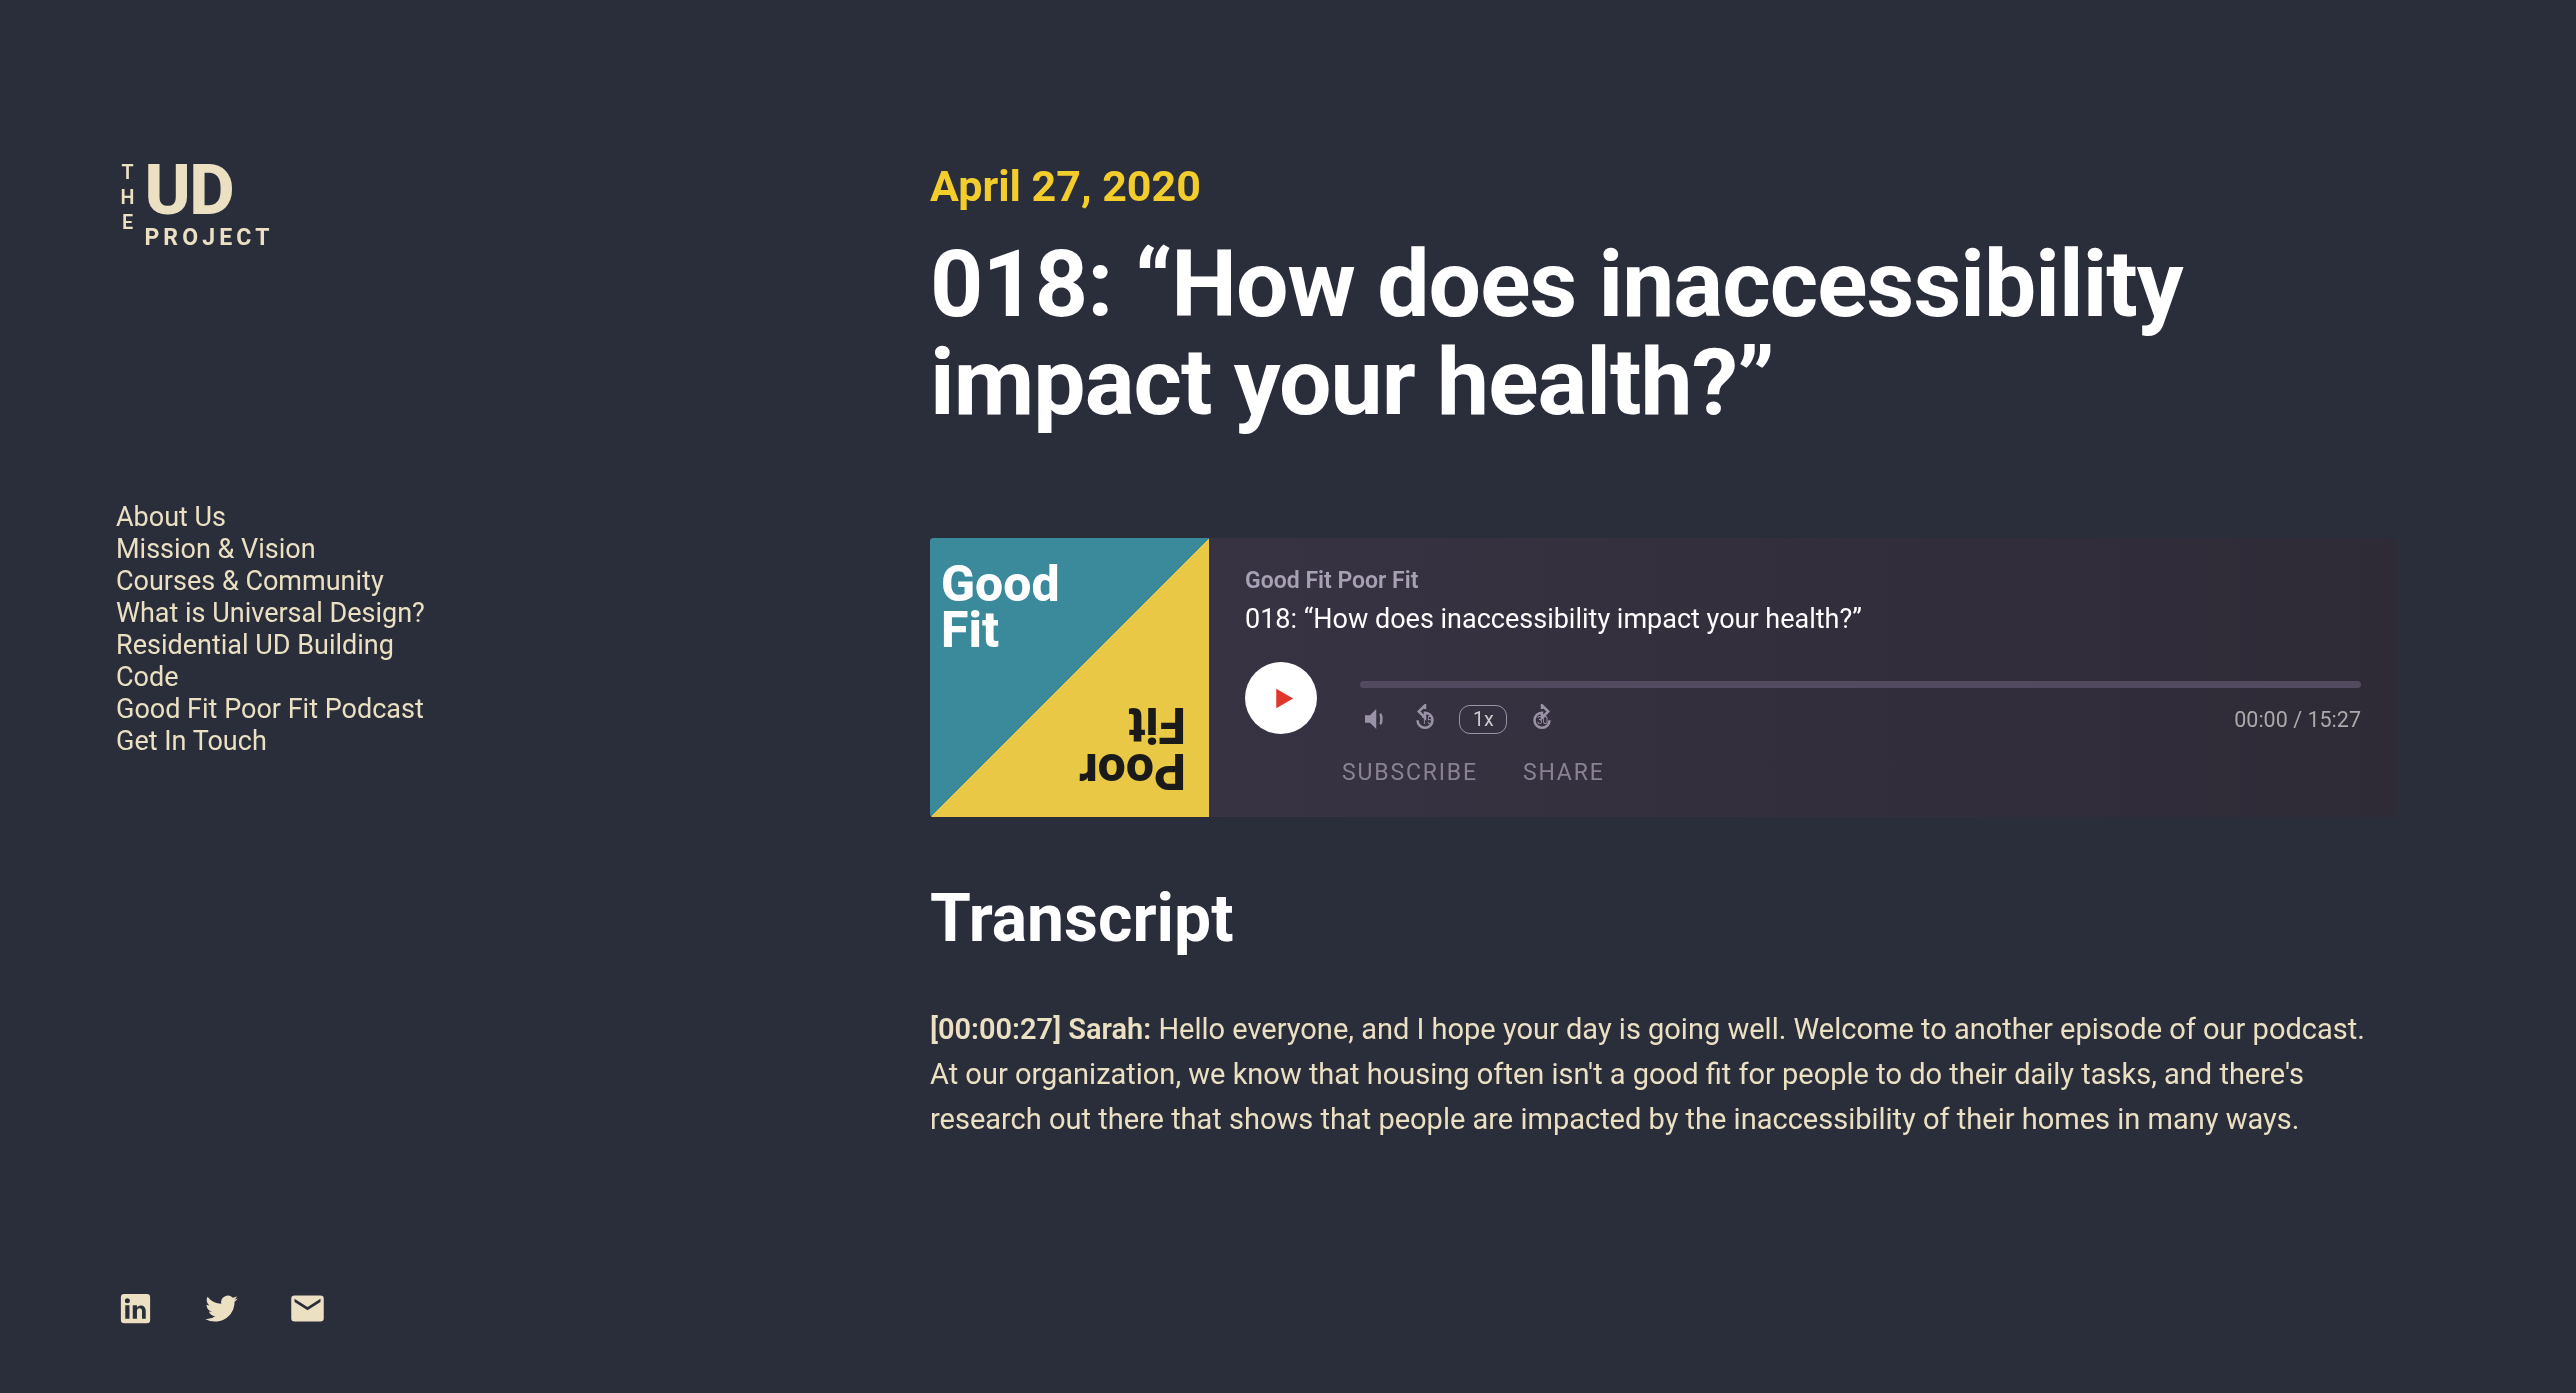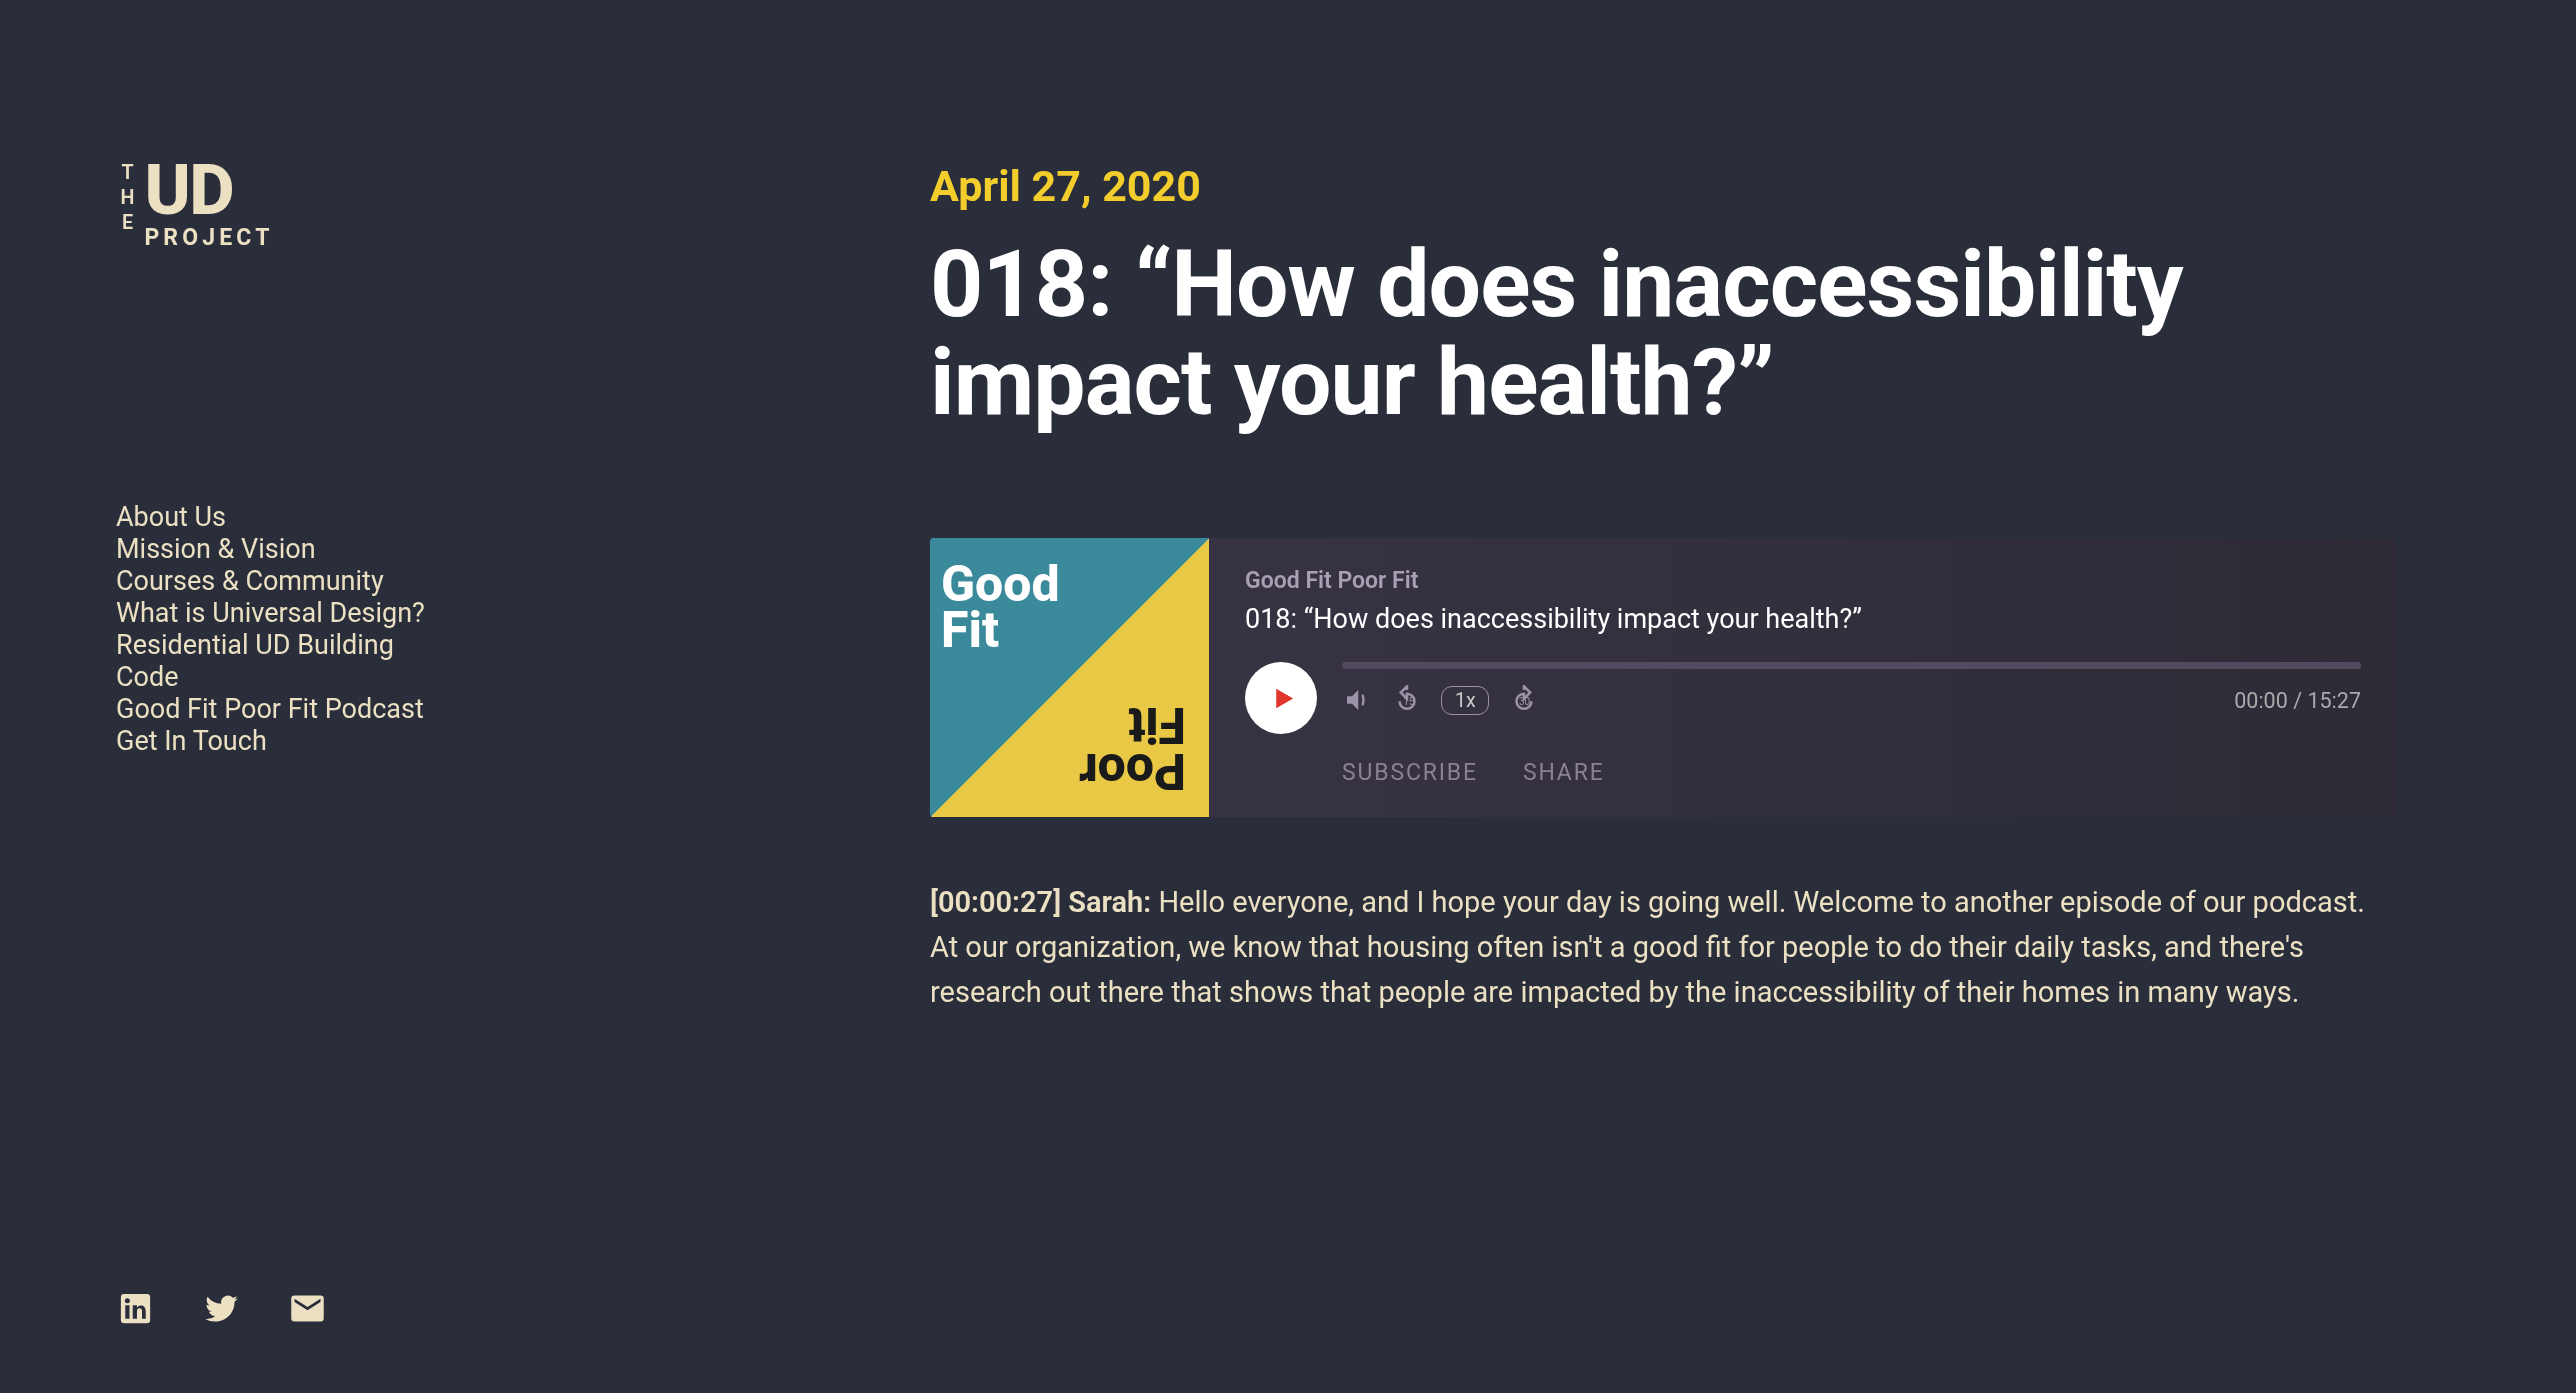--- a/index.html
+++ b/index.html
@@ -96,21 +96,21 @@
   transform: rotate(180deg);
 }
 .player-body {
   flex: 1;
   padding: 29px 36px;
   display: flex;
   flex-direction: column;
 }
 .pod-name { color: #a8a0b4; font-size: 23px; font-weight: 600; margin-bottom: 9px; }
 .ep-name { color: #ffffff; font-size: 27px; font-weight: 400; margin-bottom: 27px; }
-.controls-row { display: flex; align-items: flex-start; gap: 25px; }
+.controls-row { display: flex; align-items: flex-end; gap: 43px; }
 .play-btn {
   width: 72px; height: 72px; border-radius: 50%;
   background: #ffffff; display:flex; align-items:center; justify-content:center;
   flex-shrink: 0;
 }
 .play-btn svg { width: 29px; height: 29px; fill: #e0362c; margin-left: 5.4px; }
 .progress-area { flex: 1; display:flex; flex-direction:column; gap: 16px; }
 .progress-bar { height: 7.2px; background: #524a5e; border-radius: 3.6px; width: 100%; }
 .sub-controls { display:flex; align-items:center; gap: 19.7px; }
 .ctrl { color: #9a92a6; display:flex; align-items:center; justify-content:center; }
@@ -218,20 +218,21 @@
             </div>
           </div>
         </div>
         <div class="player-links">
           <span>SUBSCRIBE</span>
           <span>SHARE</span>
         </div>
       </div>
     </div>
 
+    <h2 class="transcript-h">Transcript</h2>
     <p class="transcript-p">
       <span class="ts">[00:00:27]</span>
       <span> </span>
       <span class="spk">Sarah:</span><span>  Hello everyone, and I hope your day is going well. Welcome to another episode of our podcast. At our organization, we know that housing often isn't a good fit for people to do their daily tasks, and there's research out there that shows that people are impacted by the inaccessibility of their homes in many ways.</span>
     </p>
   </main>
 </div>
 
 
 </body></html>

